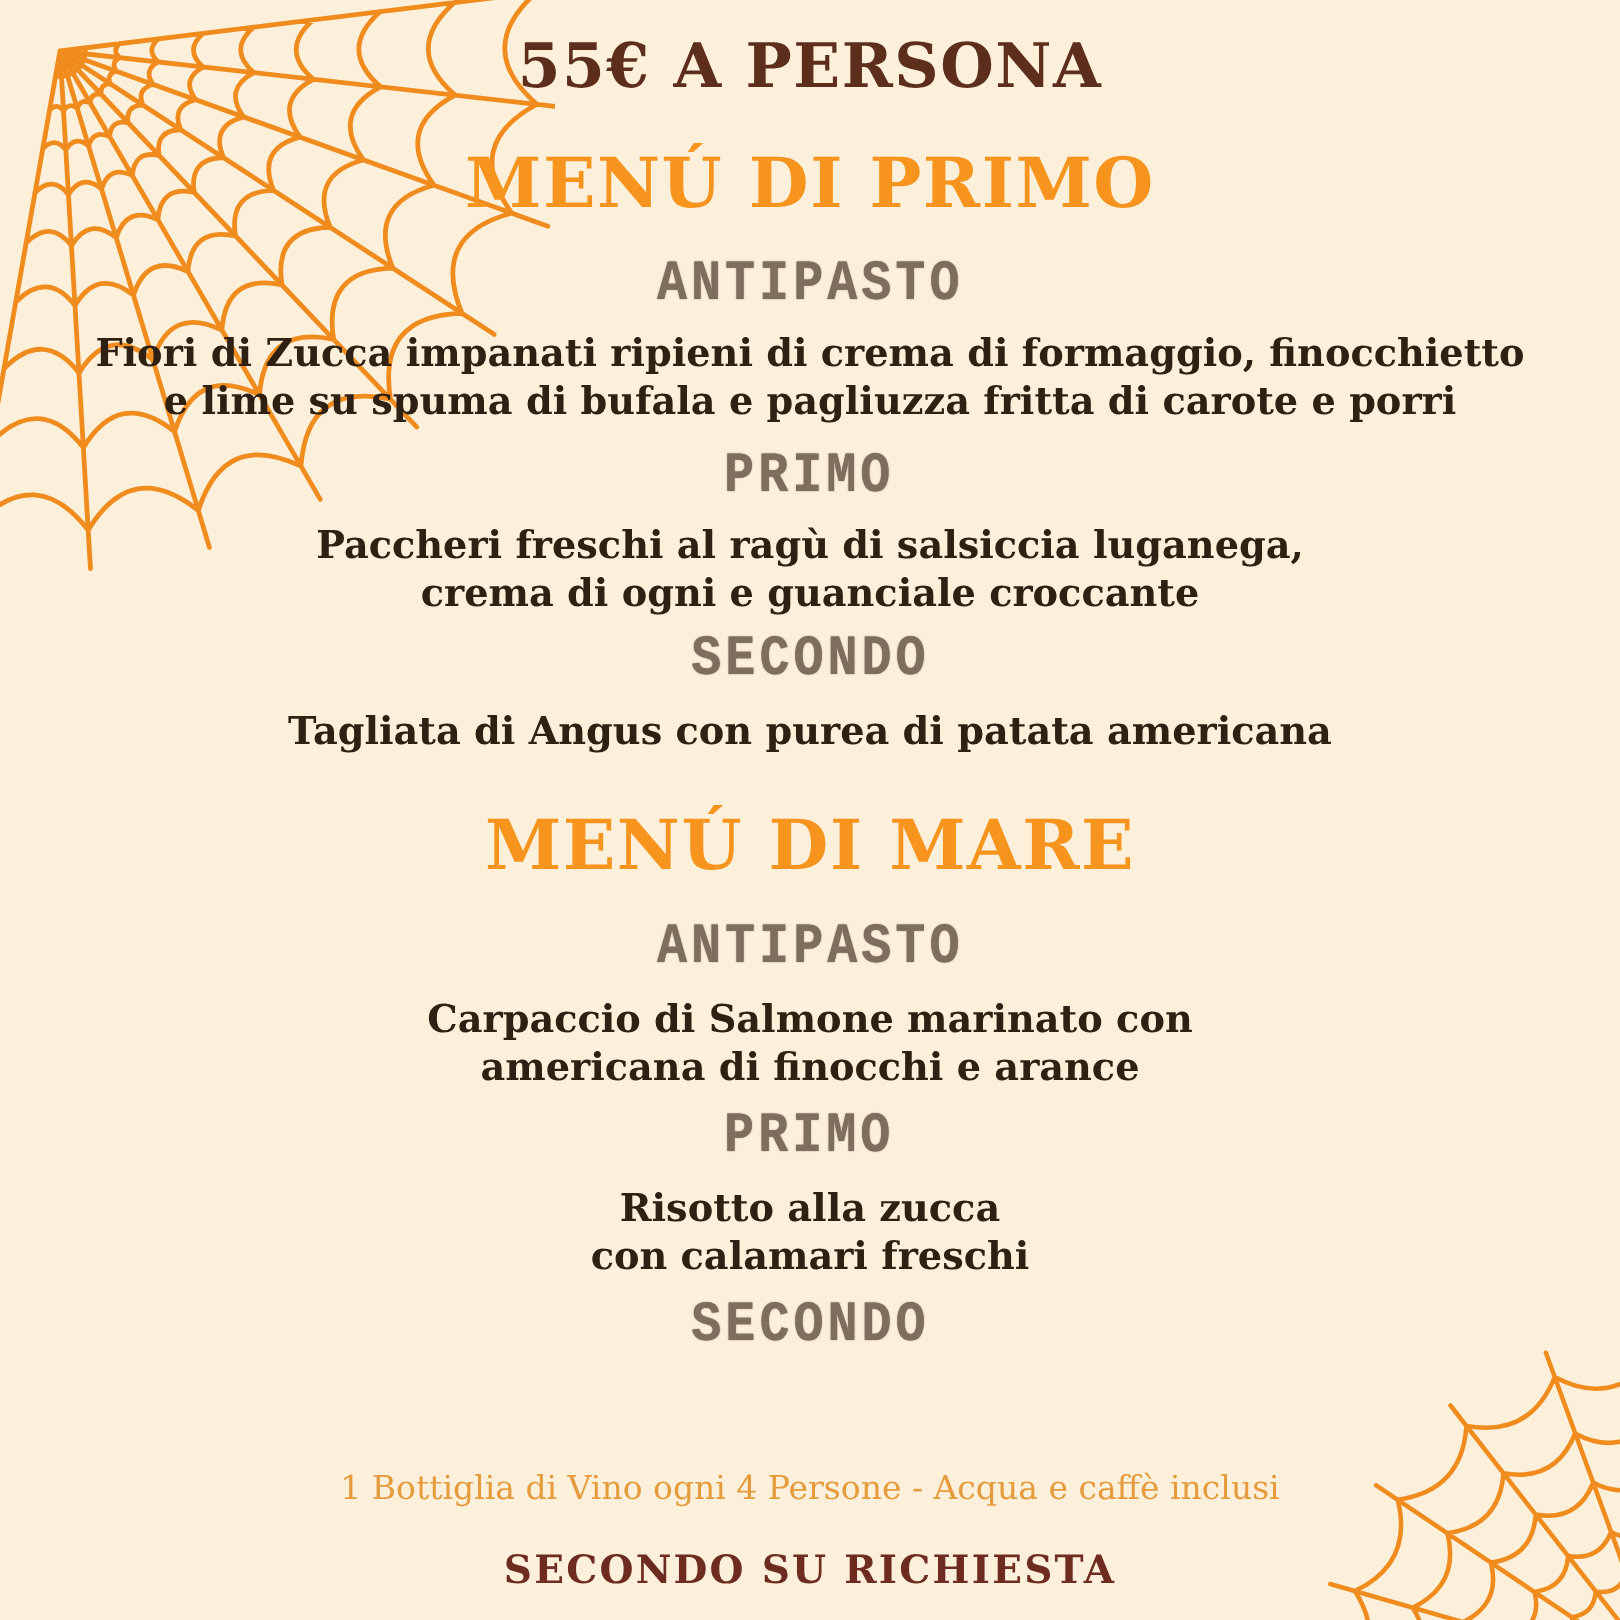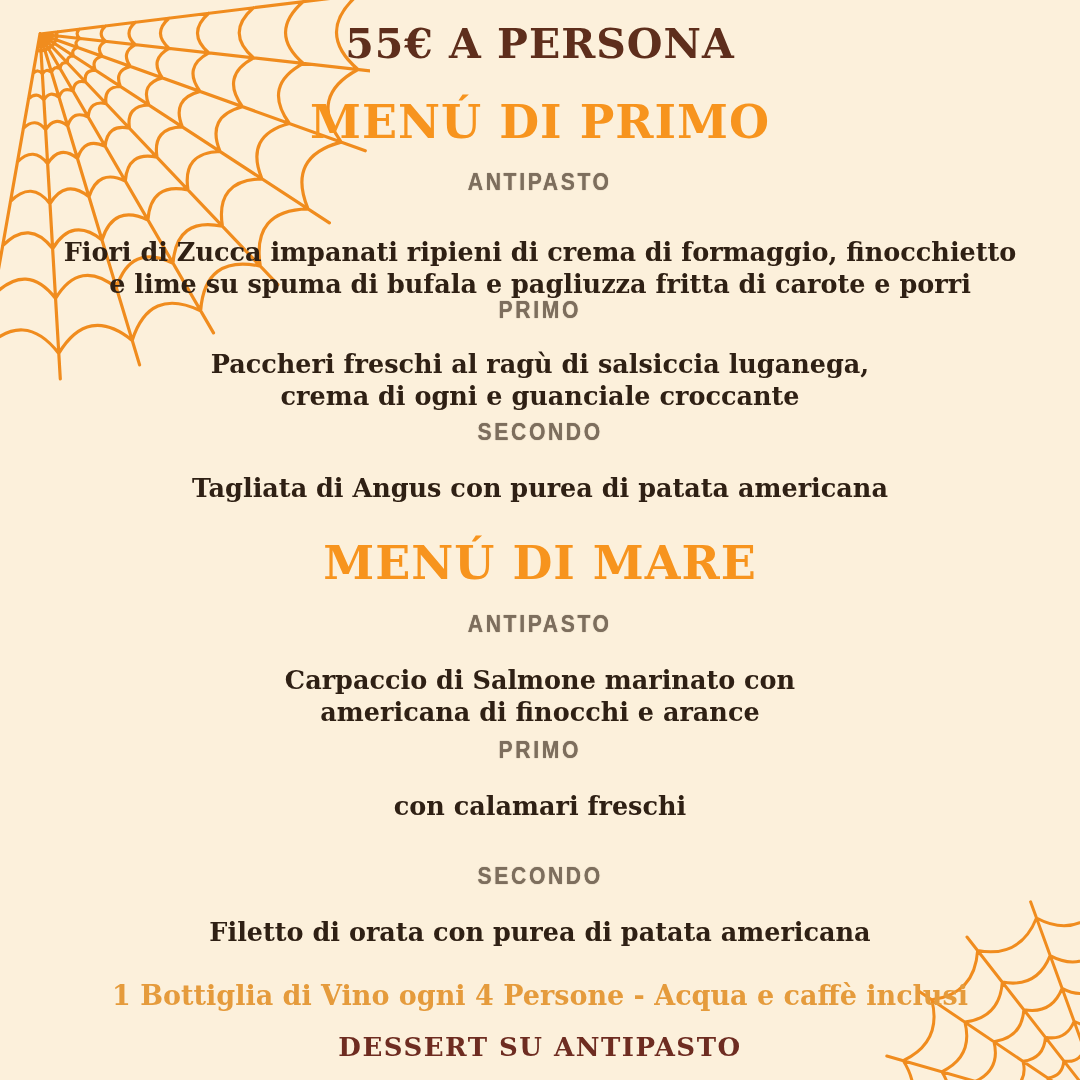--- a/index.html
+++ b/index.html
@@ -4,26 +4,26 @@
 <style>
   html,body{margin:0;padding:0;}
   .canvas{
     position:relative;width:1080px;height:1080px;overflow:hidden;
     background:var(--bg,#fcf0db);
     font-family:"DejaVu Serif",serif;
   }
   .abs{position:absolute;left:0;width:100%;text-align:center;}
   .price{top:20px;font-size:41px;font-weight:bold;color:var(--price,#5e2e1c);letter-spacing:1px;}
   .menu-title{font-size:46px;font-weight:bold;color:var(--orange,#f7941e);letter-spacing:1px;}
-  .course-label{font-size:24px;color:var(--label,#7d6e5d);
-    font-family:Liberation Sans, sans-serif;font-weight:bold;}
+  .course-label{font-size:38px;color:var(--label,#7d6e5d);
+    font-family:Liberation Mono, monospace;font-weight:bold;}
   .squish{display:inline-block;transform:scaleX(.88);letter-spacing:3px;
     text-shadow:0 0 1px var(--label,#7d6e5d);}
   .dish{font-size:25.5px;font-weight:bold;color:var(--body,#2f2014);line-height:32px;}
-  .wine{top:980px;font-size:27px;font-weight:bold;color:var(--gold,#e59b3c);}
+  .wine{top:980px;font-size:22px;font-weight:normal;color:var(--gold,#e59b3c);}
   .dessert{top:1032px;font-size:26px;font-weight:bold;color:var(--maroon,#6e2c21);letter-spacing:1.5px;}
   .web{position:absolute;pointer-events:none;}
   .web-tl{top:0;left:0;}
   .web-br{right:0;bottom:0;}
 </style>
 </head>
 <body>
 
 <div class="canvas" style="--bg: #fcf0db; --price: #5e2e1c; --orange: #f7941e; --label: #7d6e5d; --body: #2f2014; --gold: #e59b3c; --maroon: #6e2c21;">
 
@@ -34,21 +34,21 @@
       <path d="M240,230L7.9,238.1M240,230L16.8,166.0M240,230L47.5,100.2M240,230L97.0,47.0M240,230L160.6,11.8M240,230L231.9,-2.1M165.0,232.6Q176.0,222.1 167.9,209.3M167.9,209.3Q181.5,202.7 177.8,188.1M177.8,188.1Q192.8,186.0 193.8,170.9M193.8,170.9Q208.7,173.6 214.3,159.5M214.3,159.5Q227.7,166.7 237.4,155.0M135.1,233.7Q150.4,219.0 139.1,201.1M139.1,201.1Q158.2,191.8 153.0,171.3M153.0,171.3Q174.0,168.4 175.4,147.3M175.4,147.3Q196.2,151.0 204.1,131.3M204.1,131.3Q222.8,141.4 236.3,125.1M100.1,234.9Q120.5,215.3 105.4,191.4M105.4,191.4Q130.9,179.1 123.9,151.7M123.9,151.7Q151.9,147.9 153.8,119.7M153.8,119.7Q181.6,124.7 192.1,98.4M192.1,98.4Q217.0,111.8 235.1,90.1M65.1,236.1Q90.6,211.7 71.8,181.8M71.8,181.8Q103.6,166.4 94.9,132.1M94.9,132.1Q129.9,127.4 132.3,92.1M132.3,92.1Q167.0,98.4 180.1,65.6M180.1,65.6Q211.3,82.3 233.9,55.1M25.1,237.5Q56.5,207.5 33.3,170.7M33.3,170.7Q72.4,151.9 61.8,109.8M61.8,109.8Q104.8,103.9 107.6,60.6M107.6,60.6Q150.4,68.3 166.5,28.0M166.5,28.0Q204.7,48.5 232.5,15.1" fill="none" stroke="#f08c1e" stroke-width="3" stroke-linecap="round"></path>
     </svg>
 
   <div class="abs price">55€ A PERSONA</div>
 
   <div class="abs menu-title" style="top:95px">MENÚ DI PRIMO</div>
 
   <div class="abs course-label" style="top:168px">
     <span class="squish">ANTIPASTO</span>
   </div>
-  <div class="abs dish" style="top:236px">
+  <div class="abs dish" style="top:220px">
     <div>Fiori di Zucca impanati ripieni di crema di formaggio, finocchietto</div>
     <div>e lime su spuma di bufala e pagliuzza fritta di carote e porri</div>
   </div>
 
   <div class="abs course-label" style="top:296px">
     <span class="squish">PRIMO</span>
   </div>
   <div class="abs dish" style="top:348px">
     <div>Paccheri freschi al ragù di salsiccia luganega,</div>
     <div>crema di ogni e guanciale croccante</div>
@@ -68,26 +68,24 @@
   </div>
   <div class="abs dish" style="top:664px">
     <div>Carpaccio di Salmone marinato con</div>
     <div>americana di finocchi e arance</div>
   </div>
 
   <div class="abs course-label" style="top:736px">
     <span class="squish">PRIMO</span>
   </div>
   <div class="abs dish" style="top:790px">
+    <div>Risotto alla zucca</div>
     <div>con calamari freschi</div>
   </div>
 
   <div class="abs course-label" style="top:862px">
     <span class="squish">SECONDO</span>
   </div>
-  <div class="abs dish" style="top:916px">
-    <div>Filetto di orata con purea di patata americana</div>
-  </div>
 
   <div class="abs wine">1 Bottiglia di Vino ogni 4 Persone - Acqua e caffè inclusi</div>
-  <div class="abs dessert">DESSERT SU ANTIPASTO</div>
+  <div class="abs dessert">SECONDO SU RICHIESTA</div>
 
 </div>
 
 </body></html>

